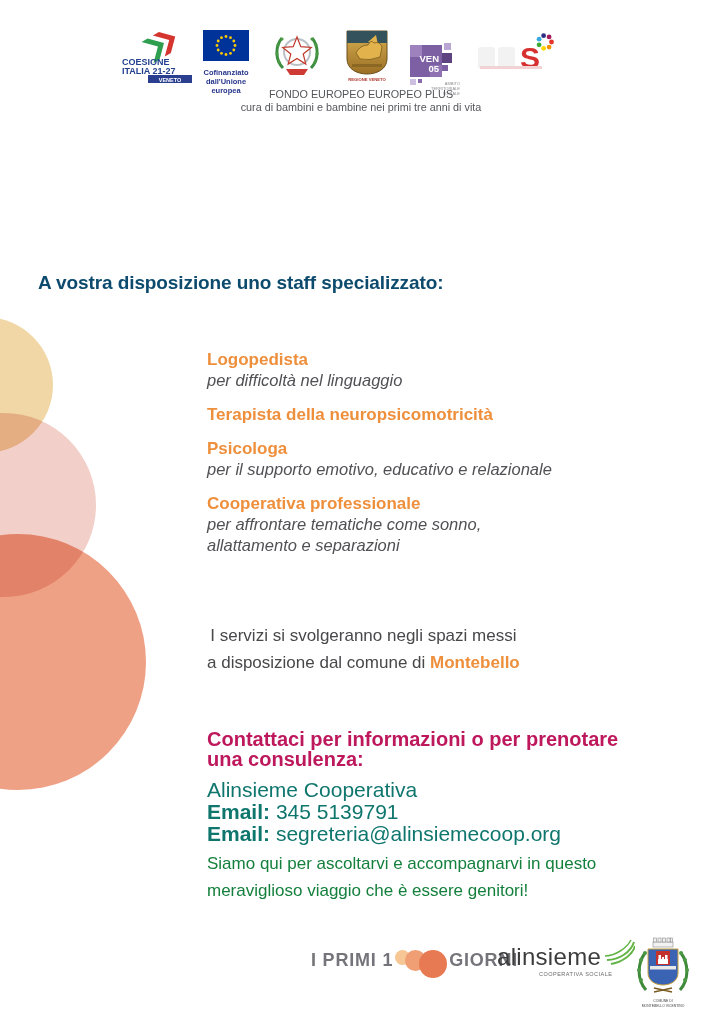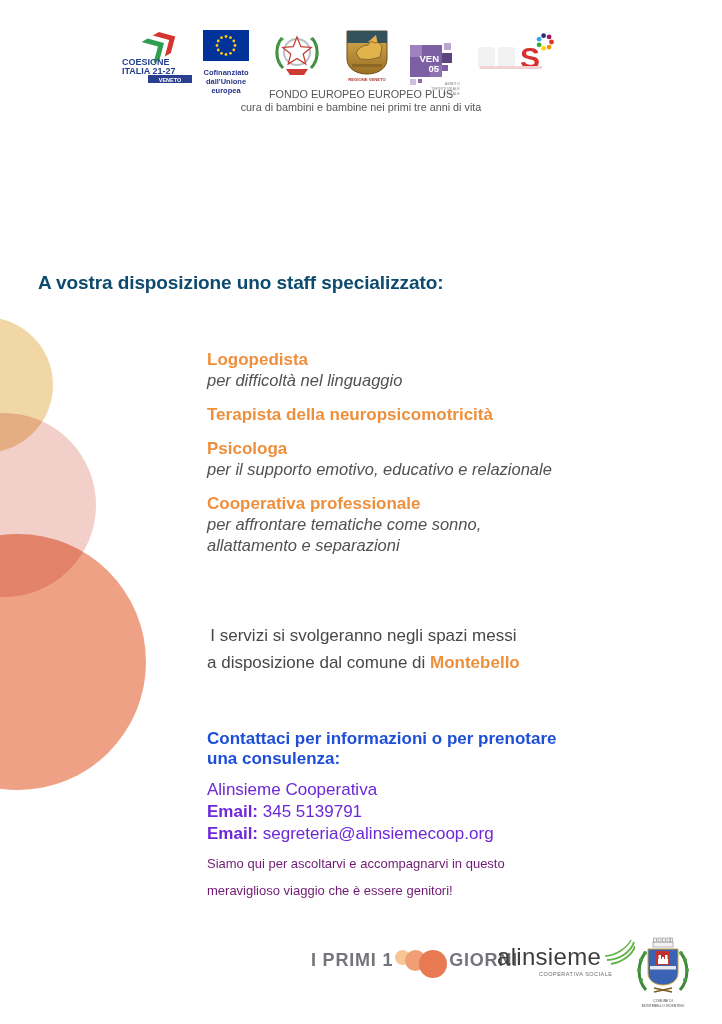--- a/index.html
+++ b/index.html
@@ -42,26 +42,26 @@
   .role { color:#ee8f3c; font-weight:bold; font-size:17px; line-height:21px; }
   .desc { font-style:italic; color:#515155; font-size:16.5px; line-height:21px; }
   .preline { white-space:pre-line; }
 
   
   .services { position:absolute; left:207px; top:622px; font-size:17px; line-height:27px; color:#48484b;text-align:center; }
   .highlight { color:#ee8f3c; font-weight:bold; }
 
   
   .contact { position:absolute; left:207px; top:729px; }
-  .contact-heading { color:#1d4ed8; font-weight:bold; font-size:17px; line-height:20px; margin-bottom:10px; }
-  .contact-line { font-size:17px; line-height:22px; color:#6d28d9; }
+  .contact-heading { color:#be185d; font-weight:bold; font-size:20px; line-height:20px; margin-bottom:10px; }
+  .contact-line { font-size:21px; line-height:22px; color:#0f766e; }
   .lbl { font-weight:bold; }
 
   
-  .closing { position:absolute; left:207px; top:850px; font-size:13px; line-height:27px; color:#701a75; }
+  .closing { position:absolute; left:207px; top:850px; font-size:17px; line-height:27px; color:#15803d; }
 
   
   .iprimi { position:absolute; left:311px; top:950px; height:34px; display:flex; align-items:flex-start;
     color:#74747a; font-weight:bold; font-size:18px; letter-spacing:0.8px; }
   .dot { display:inline-block; border-radius:50%; }
   .dot1 { width:15px; height:15px; background:#f6c694; margin-left:2px; }
   .dot2 { width:21px; height:21px; background:#f09e74; margin-left:-5px; }
   .dot3 { width:28px; height:28px; background:#e77a52; margin-left:-7px; margin-right:2px; }
   .alinsieme { position:absolute; left:497px; top:944px; }
   .alinsieme-row { display:flex; align-items:flex-start; }

